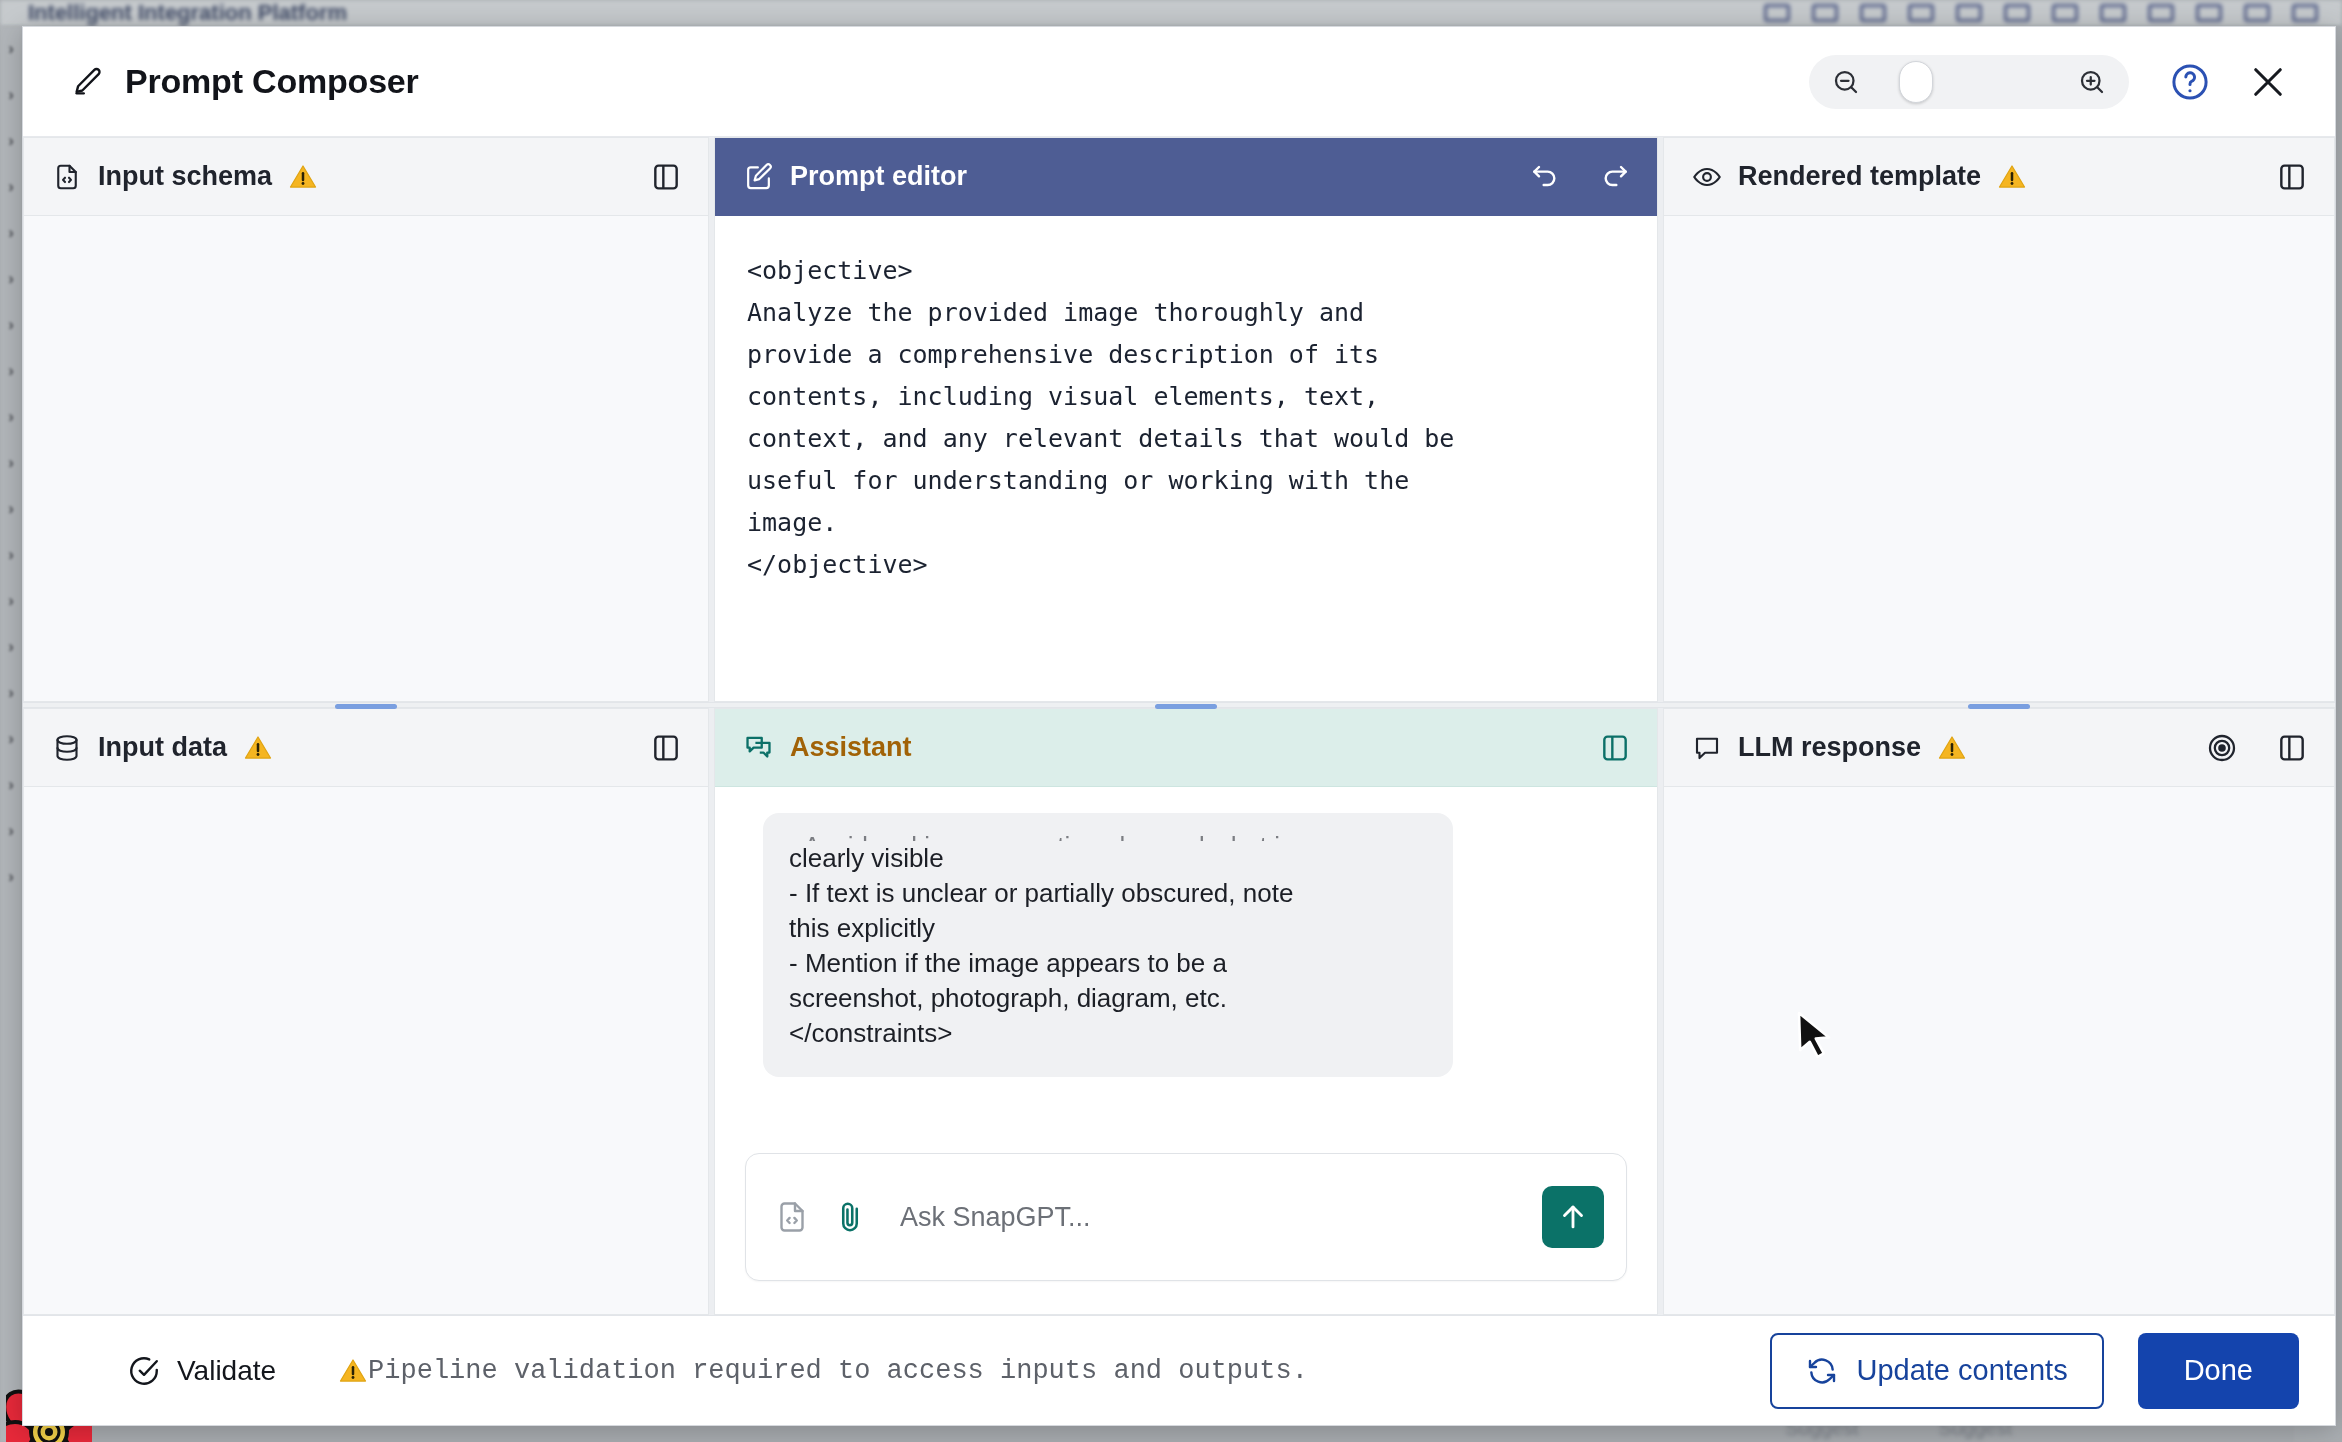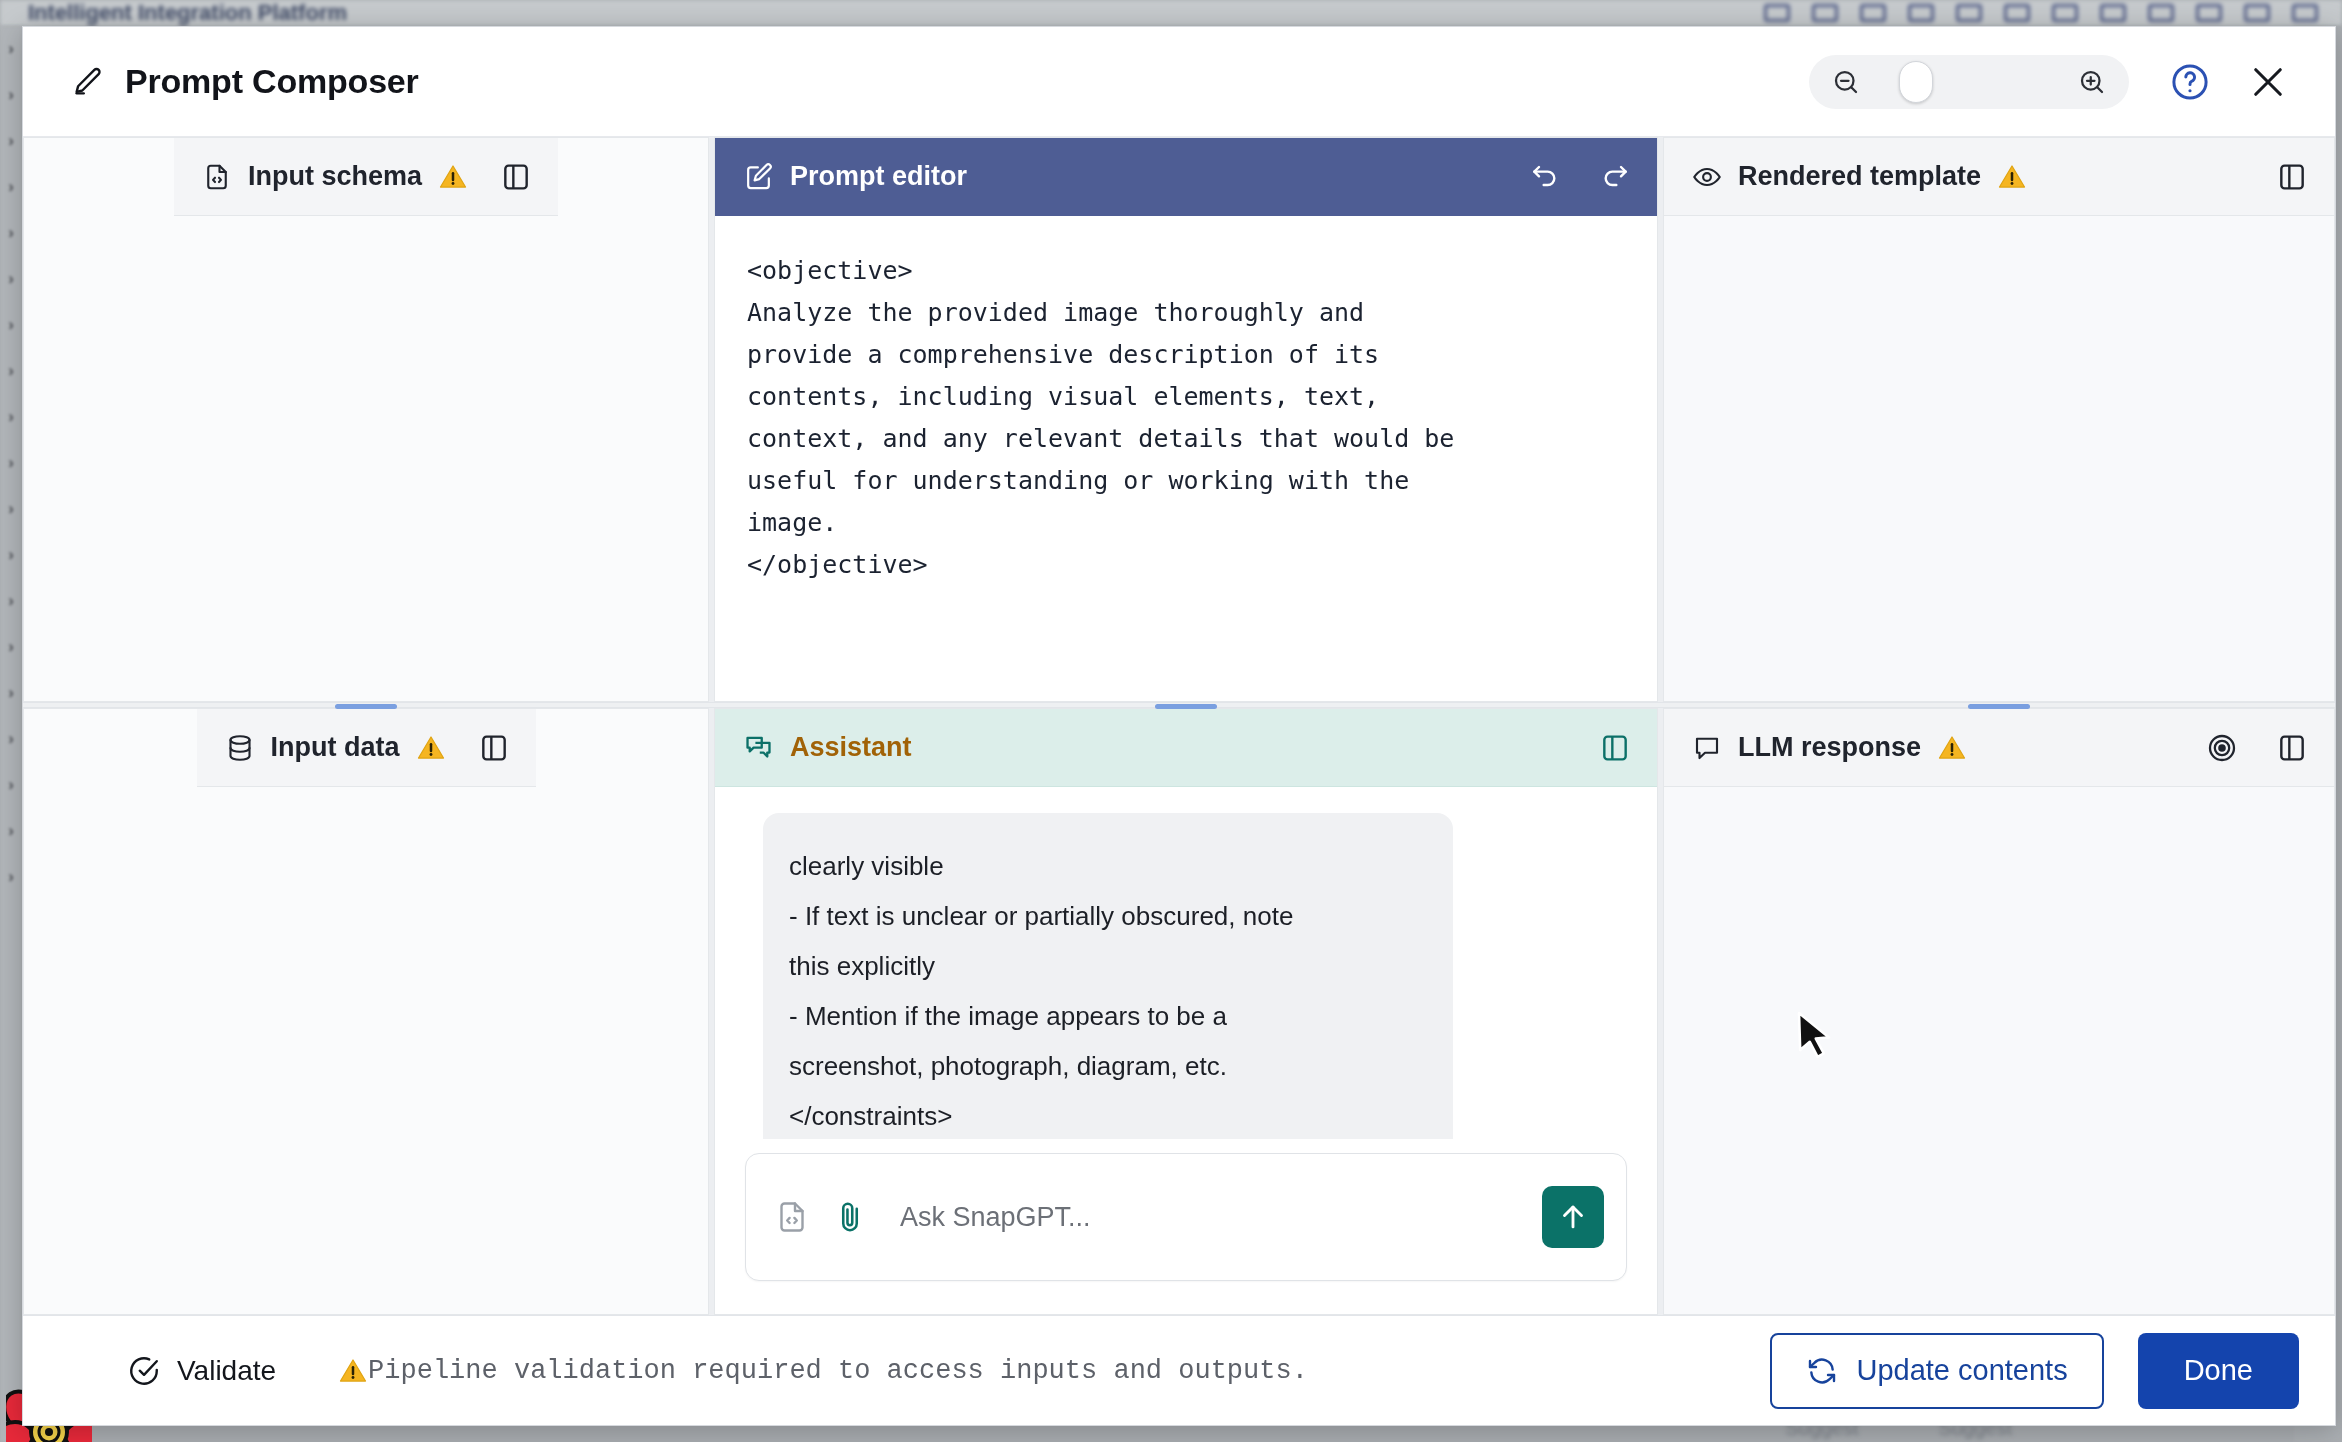--- a/index.html
+++ b/index.html
@@ -127,21 +127,21 @@
   .hsplit .grip {
     position: absolute; top: 1px; height: 5px; width: 62px;
     left: 50%; transform: translateX(-50%); background: #7a9fe0; border-radius: 3px;
   }
 
   .panel {
     display: flex; flex-direction: column; min-width: 0; min-height: 0;
     background: #fafbfc; overflow: hidden;
     border: 1px solid #e4e7ea;
   }
-  .panel.col-left  { width: 686px; flex: 0 0 686px; align-items: center; }
+  .panel.col-left  { width: 686px; flex: 0 0 686px; }
   .panel.col-mid   { flex: 1; }
   .panel.col-right { width: 672px; flex: 0 0 672px; }
 
   .panel-head {
     height: 78px; flex: 0 0 78px;
     display: flex; align-items: center; gap: 16px;
     padding: 0 26px 0 28px;
     background: #f4f5f7;
     border-bottom: 1px solid #e4e7ea;
   }
@@ -176,21 +176,21 @@
 
   
   .assistant-body { display: flex; flex-direction: column; height: 100%; background: #fff; }
   .chat-scroll { flex: 1; min-height: 0; padding: 18px 34px 0 48px; overflow: hidden; position: relative; }
   .chat-bubble {
     background: #f0f1f3; border-radius: 16px;
     padding: 16px 28px 26px 26px; margin-top: 8px;
     max-width: 690px;
   }
   .chat-bubble p {
-    font-size: 26px; line-height: 50px; color: #1c1f26;
+    font-size: 26px; line-height: 35px; color: #1c1f26;
     white-space: pre-wrap;
   }
   .chat-bubble p.clipped {
     height: 12px; overflow: hidden; color: #1c1f26; opacity: .55;
   }
   .chat-input-area { flex: 0 0 auto; padding: 14px 30px 33px 30px; background: #fff; }
   .chat-input {
     display: flex; align-items: center; gap: 22px;
     height: 128px; border: 1px solid #e0e3e7; border-radius: 14px;
     background: #fff; padding: 0 22px 0 28px;

